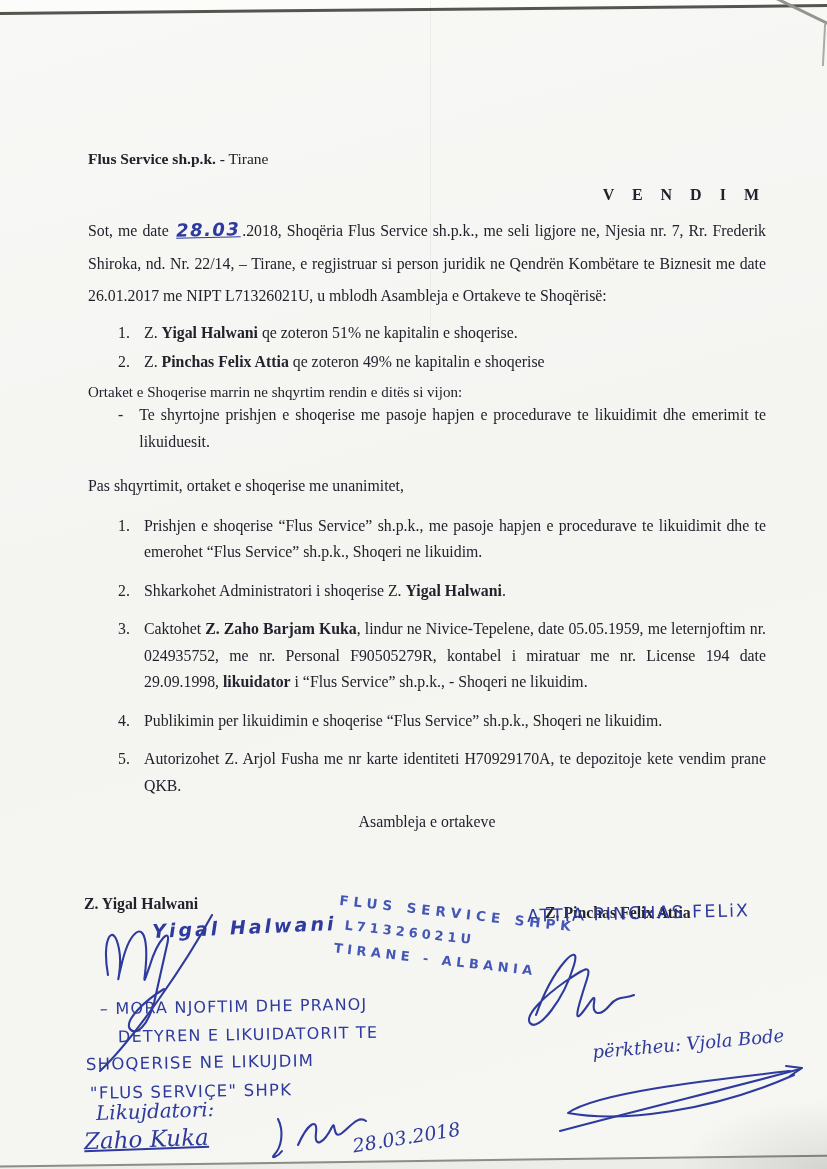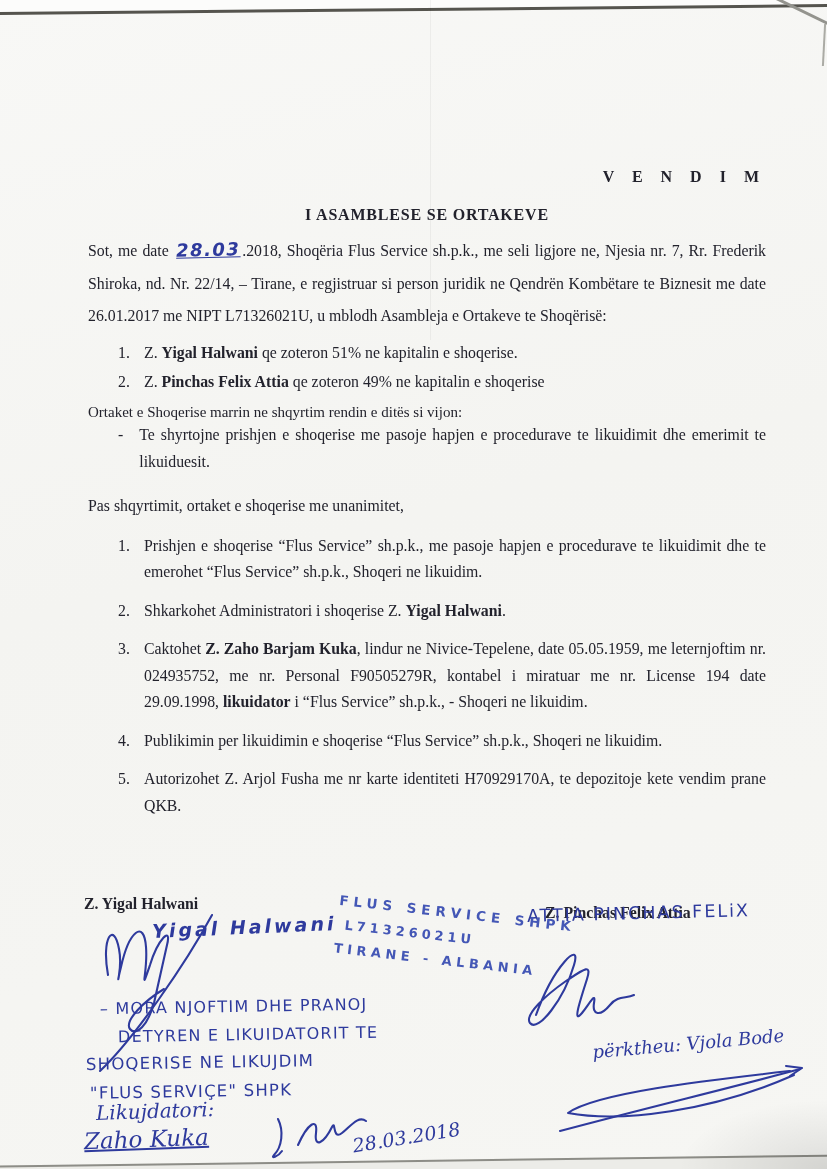--- a/index.html
+++ b/index.html
@@ -77,23 +77,25 @@
 <div class="page">
 
   <div class="top-edge"></div>
   <div class="fold-line"></div>
   <div class="right-edge"></div>
   <div class="crease"></div>
   <div class="bottom-edge"></div>
   <div class="corner-shadow"></div>
 
   <div class="doc">
+    <div class="company">
+      <span class="b">Flus Service sh.p.k. -</span><span> Tirane</span>
+    </div>
 
     <div class="title">V E N D I M</div>
-    <div class="subtitle">I ASAMBLESE SE ORTAKEVE</div>
 
     <div class="intro">
       <span>Sot, me date </span><span class="hw-date">28.03</span><span>.2018, Shoqëria Flus Service sh.p.k., me seli ligjore ne, Njesia nr. 7, Rr. Frederik Shiroka, nd. Nr. 22/14, – Tirane, e regjistruar si person juridik ne Qendrën Kombëtare te Biznesit me date 26.01.2017 me NIPT L71326021U, u mblodh Asambleja e Ortakeve te Shoqërisë:</span>
     </div>
 
     <div class="sh-list">
       <div class="sh-row">
         <span class="sh-num">1.</span>
         <span><span>Z. </span><span class="bold">Yigal Halwani</span><span> qe zoteron 51% ne kapitalin e shoqerise.</span></span>
       </div>
@@ -128,20 +130,21 @@
       <div class="dec">
         <span class="dec-num">4.</span>
         <span class="dec-body"><span>Publikimin per likuidimin e shoqerise “Flus Service” sh.p.k., Shoqeri ne likuidim.</span></span>
       </div>
       <div class="dec">
         <span class="dec-num">5.</span>
         <span class="dec-body"><span>Autorizohet Z. Arjol Fusha me nr karte identiteti H70929170A, te depozitoje kete vendim prane QKB.</span></span>
       </div>
     </div>
 
+    <div class="asambleja">Asambleja e ortakeve</div>
   </div>
 
   <div class="sig-area">
 
     <div class="sig-label lbl-left">Z. Yigal Halwani</div>
     <div class="sig-label lbl-right">Z. Pinchas Felix Attia</div>
 
     <div class="hw hw-name-left" style="font-family:'DejaVu Sans',sans-serif;font-style:italic;font-weight:bold;font-size:19px;">Yigal Halwani</div>
     <div class="hw hw-name-right">ATTIA PINCHAS FELiX</div>
 

